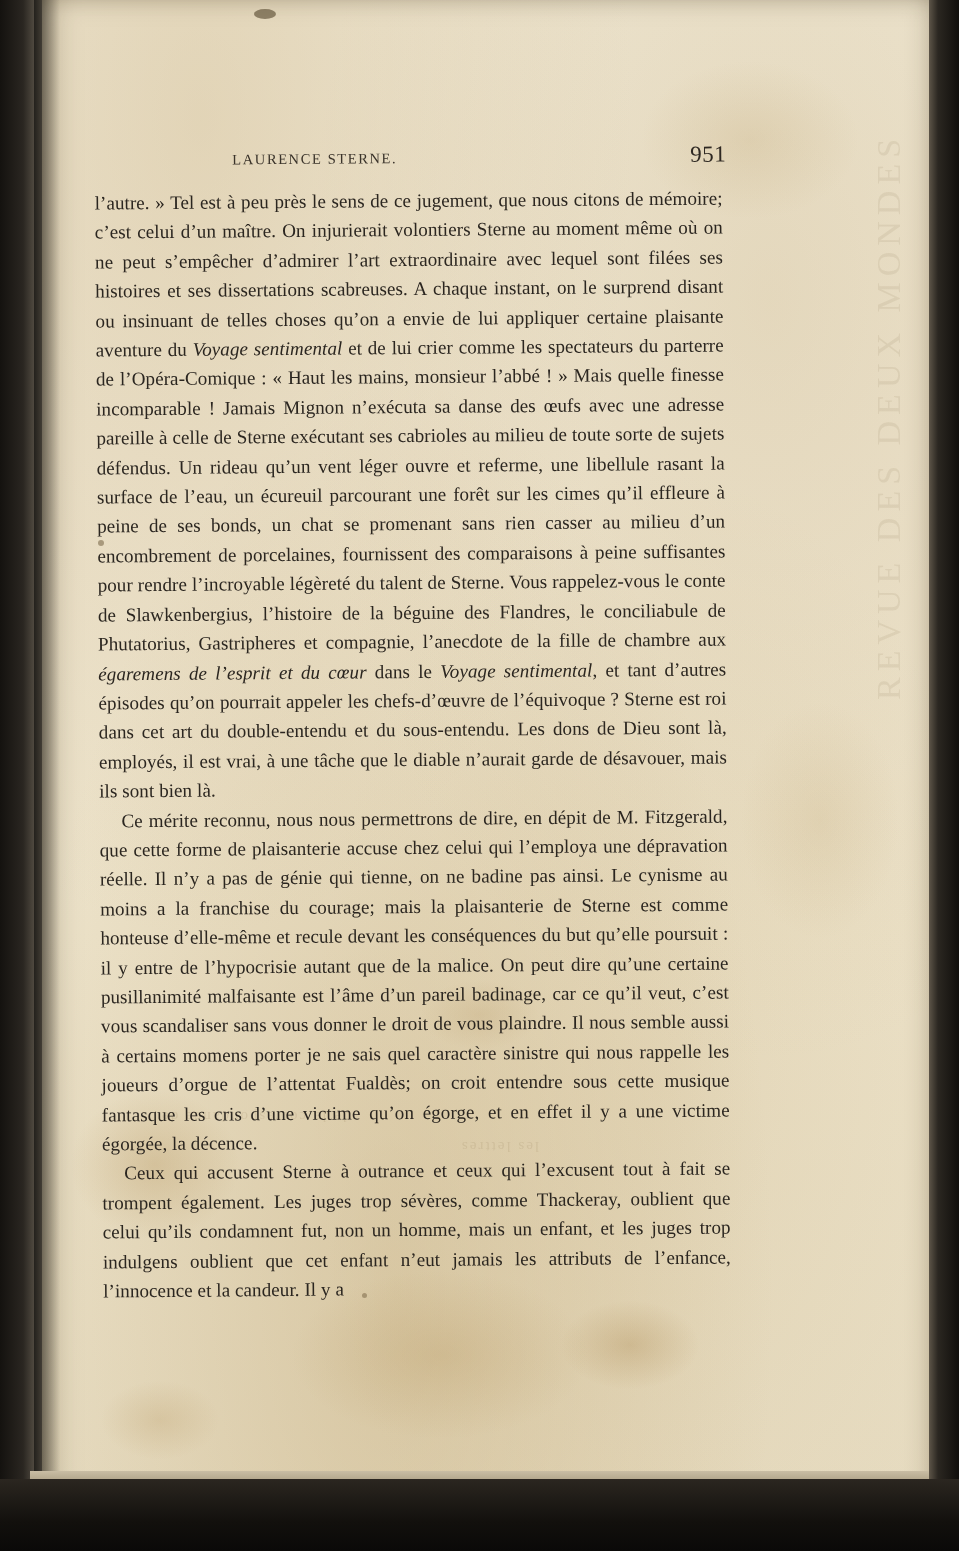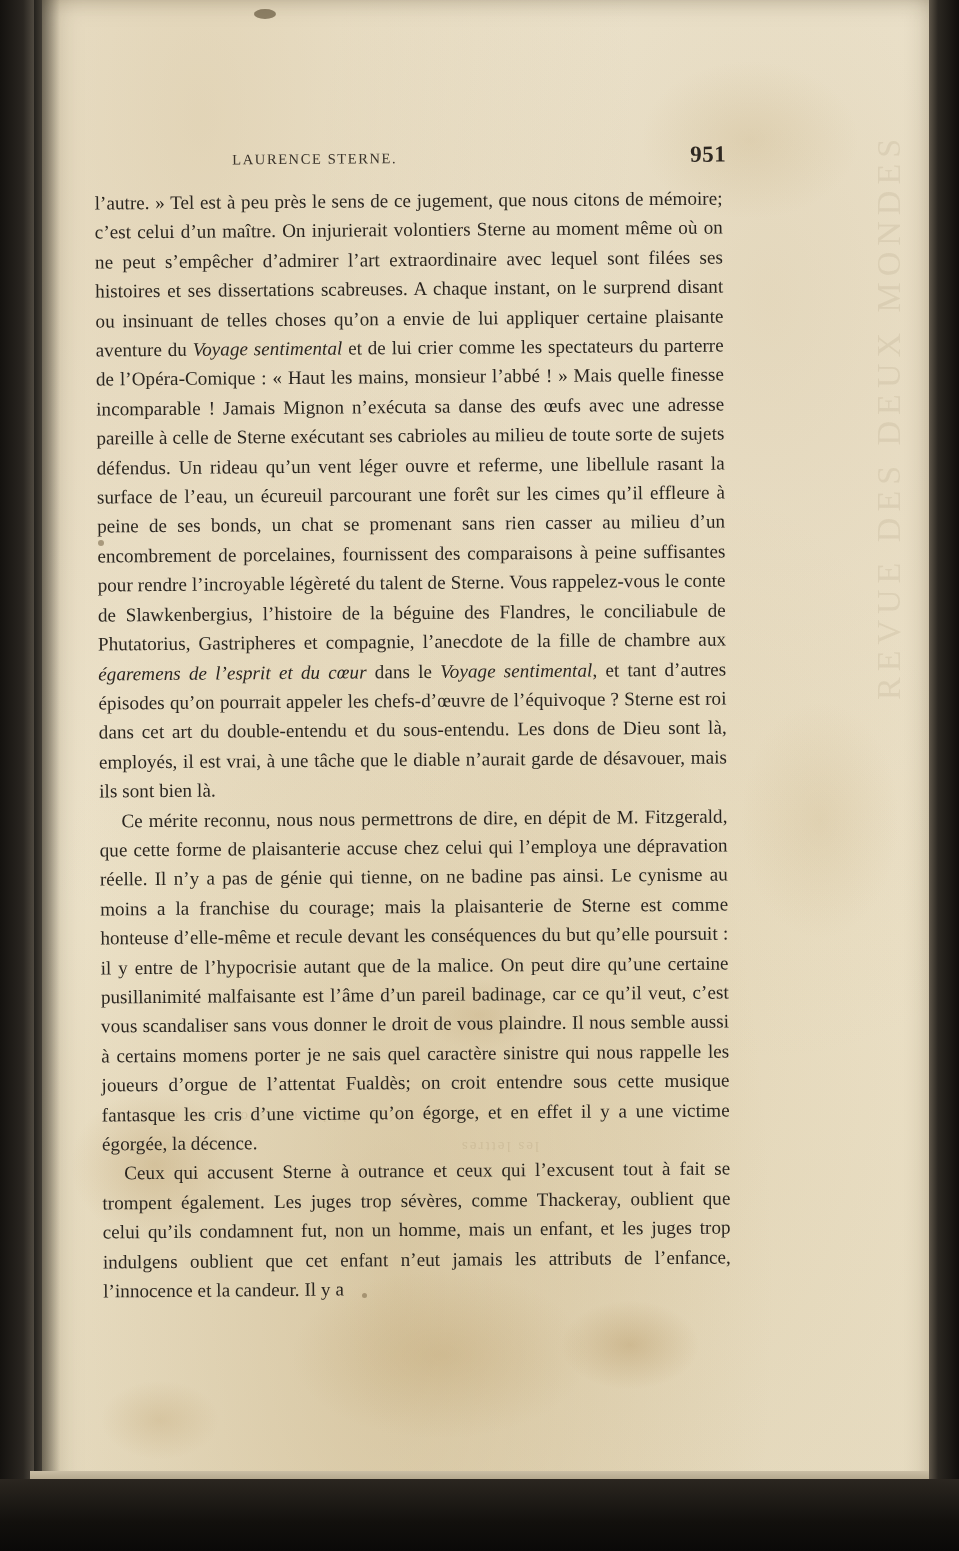--- a/index.html
+++ b/index.html
@@ -119,21 +119,20 @@
     color: #3a332a;
     font-variant: small-caps;
   }
   .runhead .folio {
     position: absolute;
     right: -4px;
     top: -6px;
     font-size: 23px;
     color: #2e2822;
     letter-spacing: 0.5px;
-    font-weight: bold;
   }
 
   p.body {
     margin: 0;
     font-size: 19.1px;
     line-height: 29.4px;
     color: #2b2620;
     text-align: justify;
     text-justify: inter-word;
     hyphens: manual;

